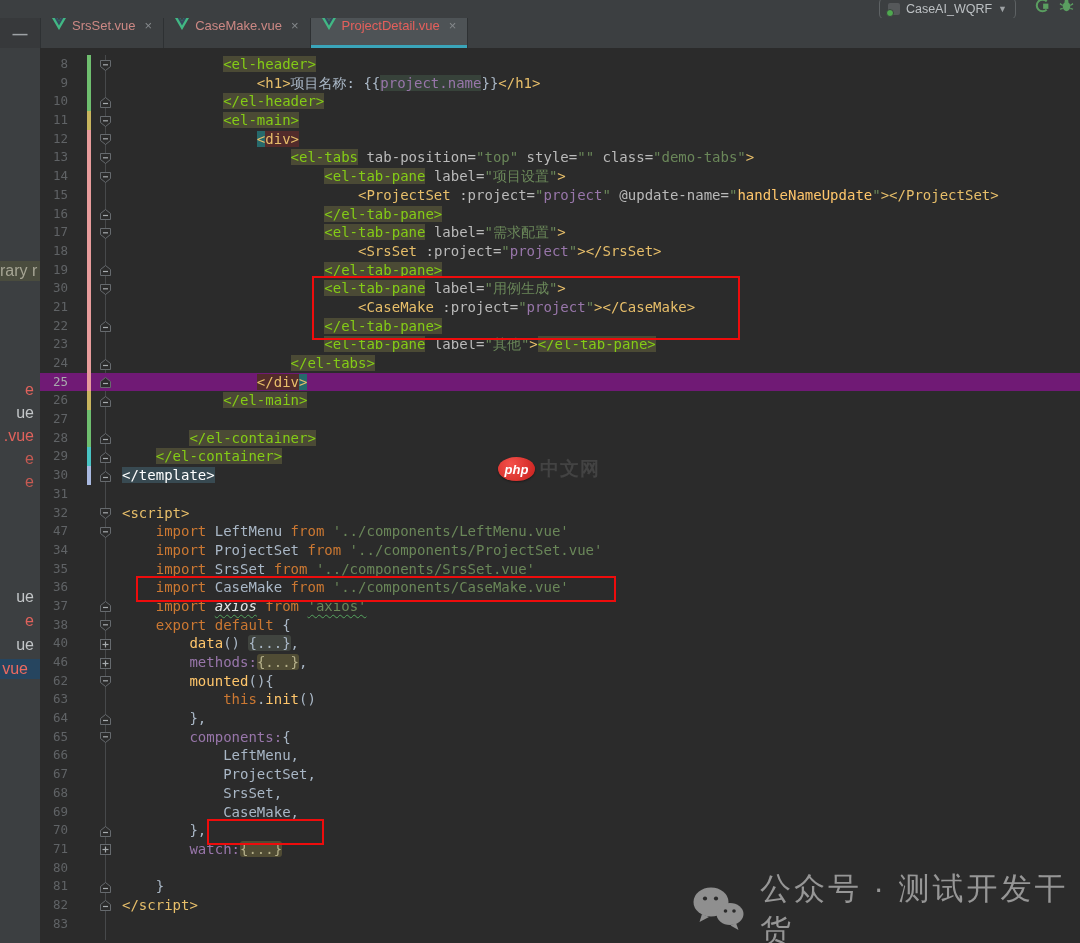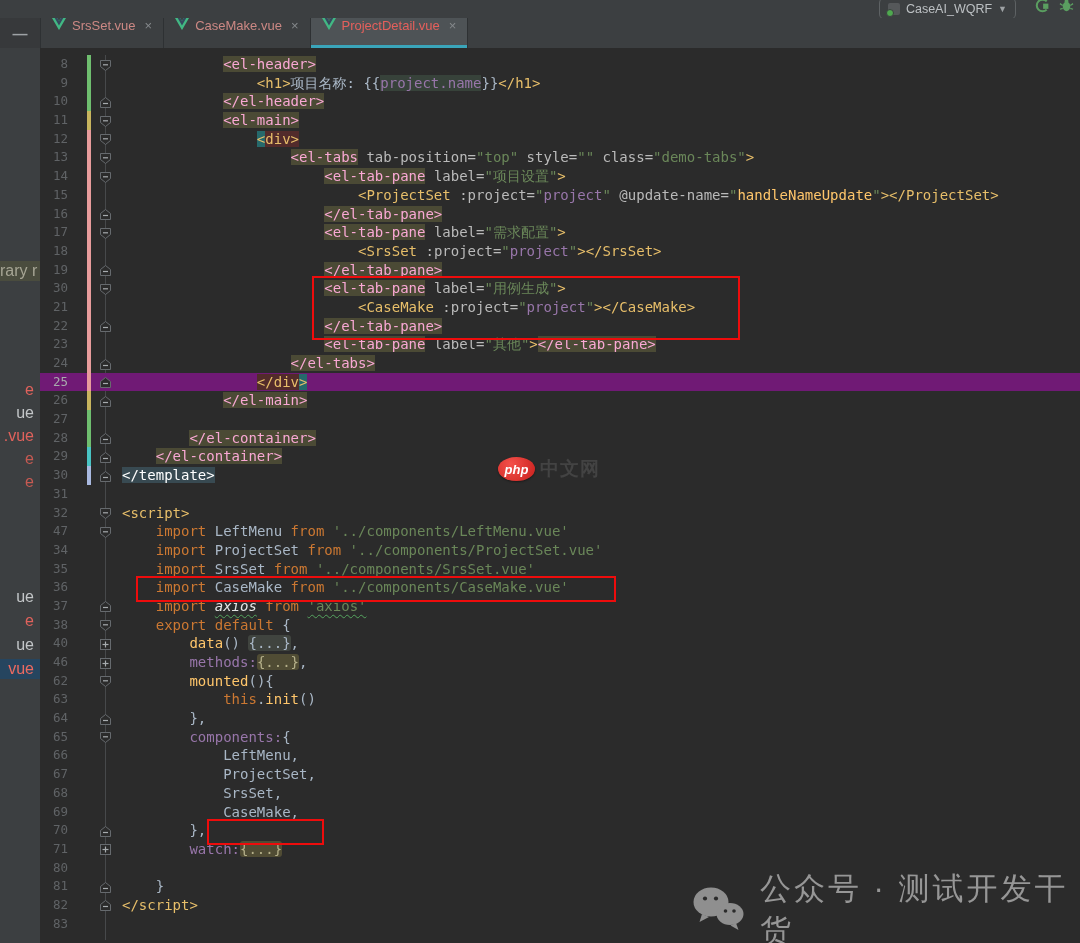--- a/index.html
+++ b/index.html
@@ -44,21 +44,21 @@
   .ln{position:absolute;left:0;width:28px;text-align:right;color:#606366;font-size:12.5px;
       font-family:"DejaVu Sans Mono","Liberation Mono",monospace;}
   .row.cur .ln{color:#a8abad;}
   .vcs{position:absolute;left:47px;width:4px;top:0;height:100%;}
   .vcs.g{background:#6fbe6f}.vcs.y{background:#c8b55e}.vcs.p{background:#e89c9c}
   .vcs.t{background:#49c4c4}.vcs.b{background:#a9b9e0}
   .fold{position:absolute;left:59px;top:2.5px;width:13px;height:13px;}
   .codeline{margin-left:82px;}
   
   .t-tag{color:#e8bf6a}
-  .t-tagw{color:#f9a8d4;background:#4b4a35}
+  .t-tagw{color:#84cc16;background:#4b4a35}
   .t-tagsel{color:#ffffff;background:#384a52}
   .t-attr{color:#bababa}
   .t-str{color:#6a8759}
   .t-kw{color:#cc7832}
   .t-id{color:#a9b7c6}
   .t-txt{color:#a9b7c6}
   .t-purple{color:#9876aa}
   .t-func{color:#ffc66b}
   .t-expr{color:#9876aa;background:#37423a}
   .t-caret{color:#e8bf6a;background:#26696b}
@@ -163,21 +163,21 @@
   <div class="strip" id="strip">
       <div class="sitem" style="top: 213px; color: rgb(166, 165, 148); background: rgb(74, 76, 62); width: 40px; padding-right: 6px; box-sizing: border-box;">rary r</div>
       <div class="sitem" style="top: 332px; color: rgb(224, 98, 92);">e</div>
       <div class="sitem" style="top: 355px; color: rgb(195, 198, 200);">ue</div>
       <div class="sitem" style="top: 378px; color: rgb(224, 98, 92);">.vue</div>
       <div class="sitem" style="top: 401px; color: rgb(199, 90, 82);">e</div>
       <div class="sitem" style="top: 424px; color: rgb(199, 90, 82);">e</div>
       <div class="sitem" style="top: 539px; color: rgb(195, 198, 200);">ue</div>
       <div class="sitem" style="top: 563px; color: rgb(224, 98, 92);">e</div>
       <div class="sitem" style="top: 587px; color: rgb(195, 198, 200);">ue</div>
-      <div class="sitem" style="top: 611px; color: rgb(236, 106, 96); background: rgb(38, 69, 95); width: 40px; padding-right: 6px; box-sizing: border-box;">vue</div>
+      <div class="sitem" style="top: 611px; color: rgb(236, 106, 96); background: rgb(38, 69, 95); width: 40px; padding-right: 12px; box-sizing: border-box;">vue</div>
     </div>
 
   <div class="editor" id="editor">
     <div class="gutterline"></div>
     <div class="rows" id="rows">
         <div class="row"><span class="ln">8</span><span class="vcs g"></span><span class="fold"><svg width="13" height="13" viewBox="0 0 13 13">
               <polygon points="1.5,1.5 11.5,1.5 11.5,7.5 6.5,11.5 1.5,7.5" fill="#2b2b2b" stroke="#666a6e"></polygon>
               <line x1="4" y1="5.8" x2="9" y2="5.8" stroke="#a7abae" stroke-width="1.2"></line>
             </svg></span><span class="codeline">            <span class="t-tagw">&lt;el-header&gt;</span></span></div>
         <div class="row"><span class="ln">9</span><span class="vcs g"></span><span class="codeline">                <span class="t-tag">&lt;h1&gt;</span><span class="t-txt">项目名称: </span><span class="t-txt">{{</span><span class="t-expr">project.name</span><span class="t-txt">}}</span><span class="t-tag">&lt;/h1&gt;</span></span></div>

